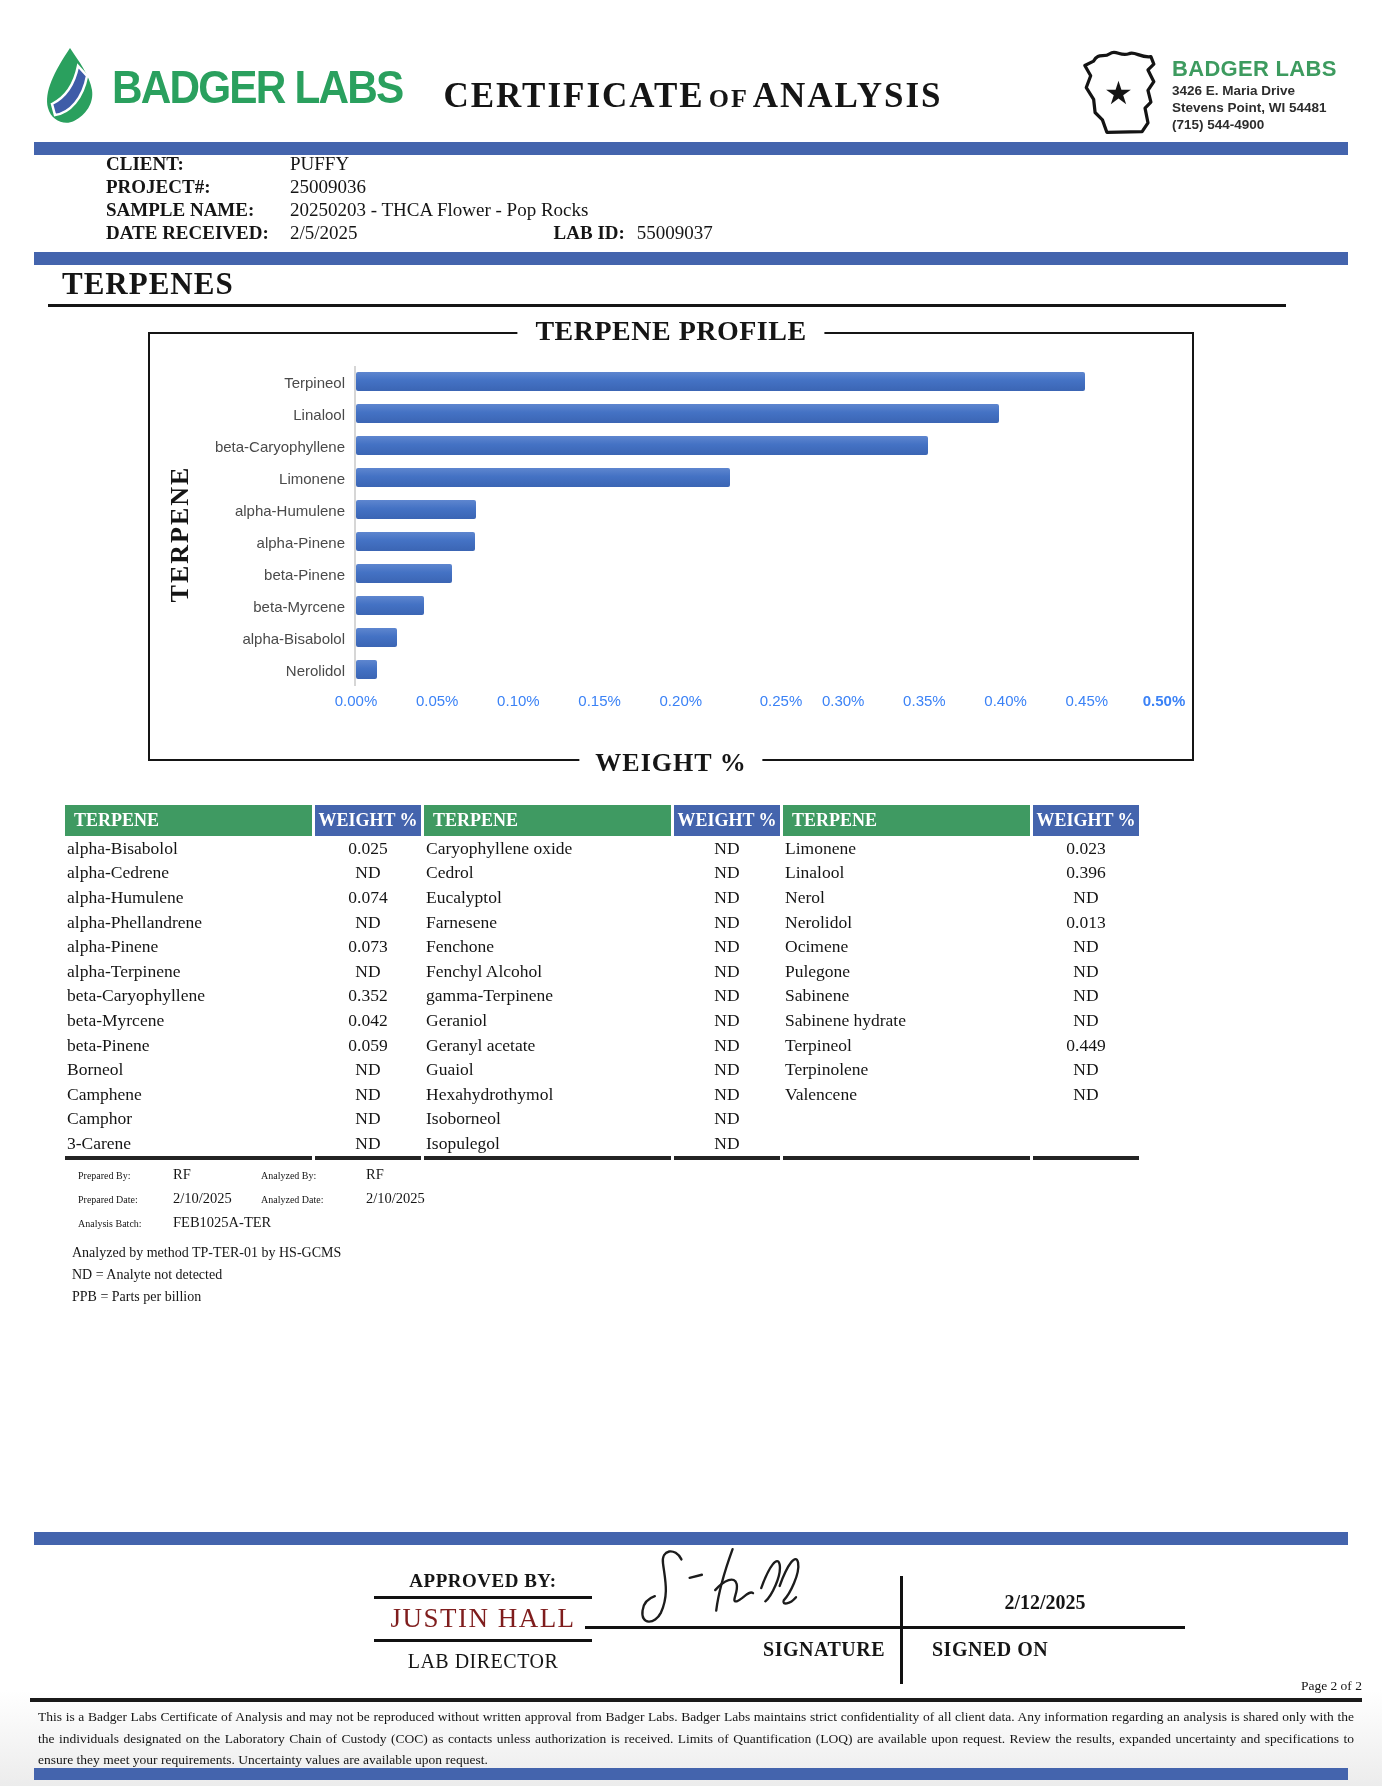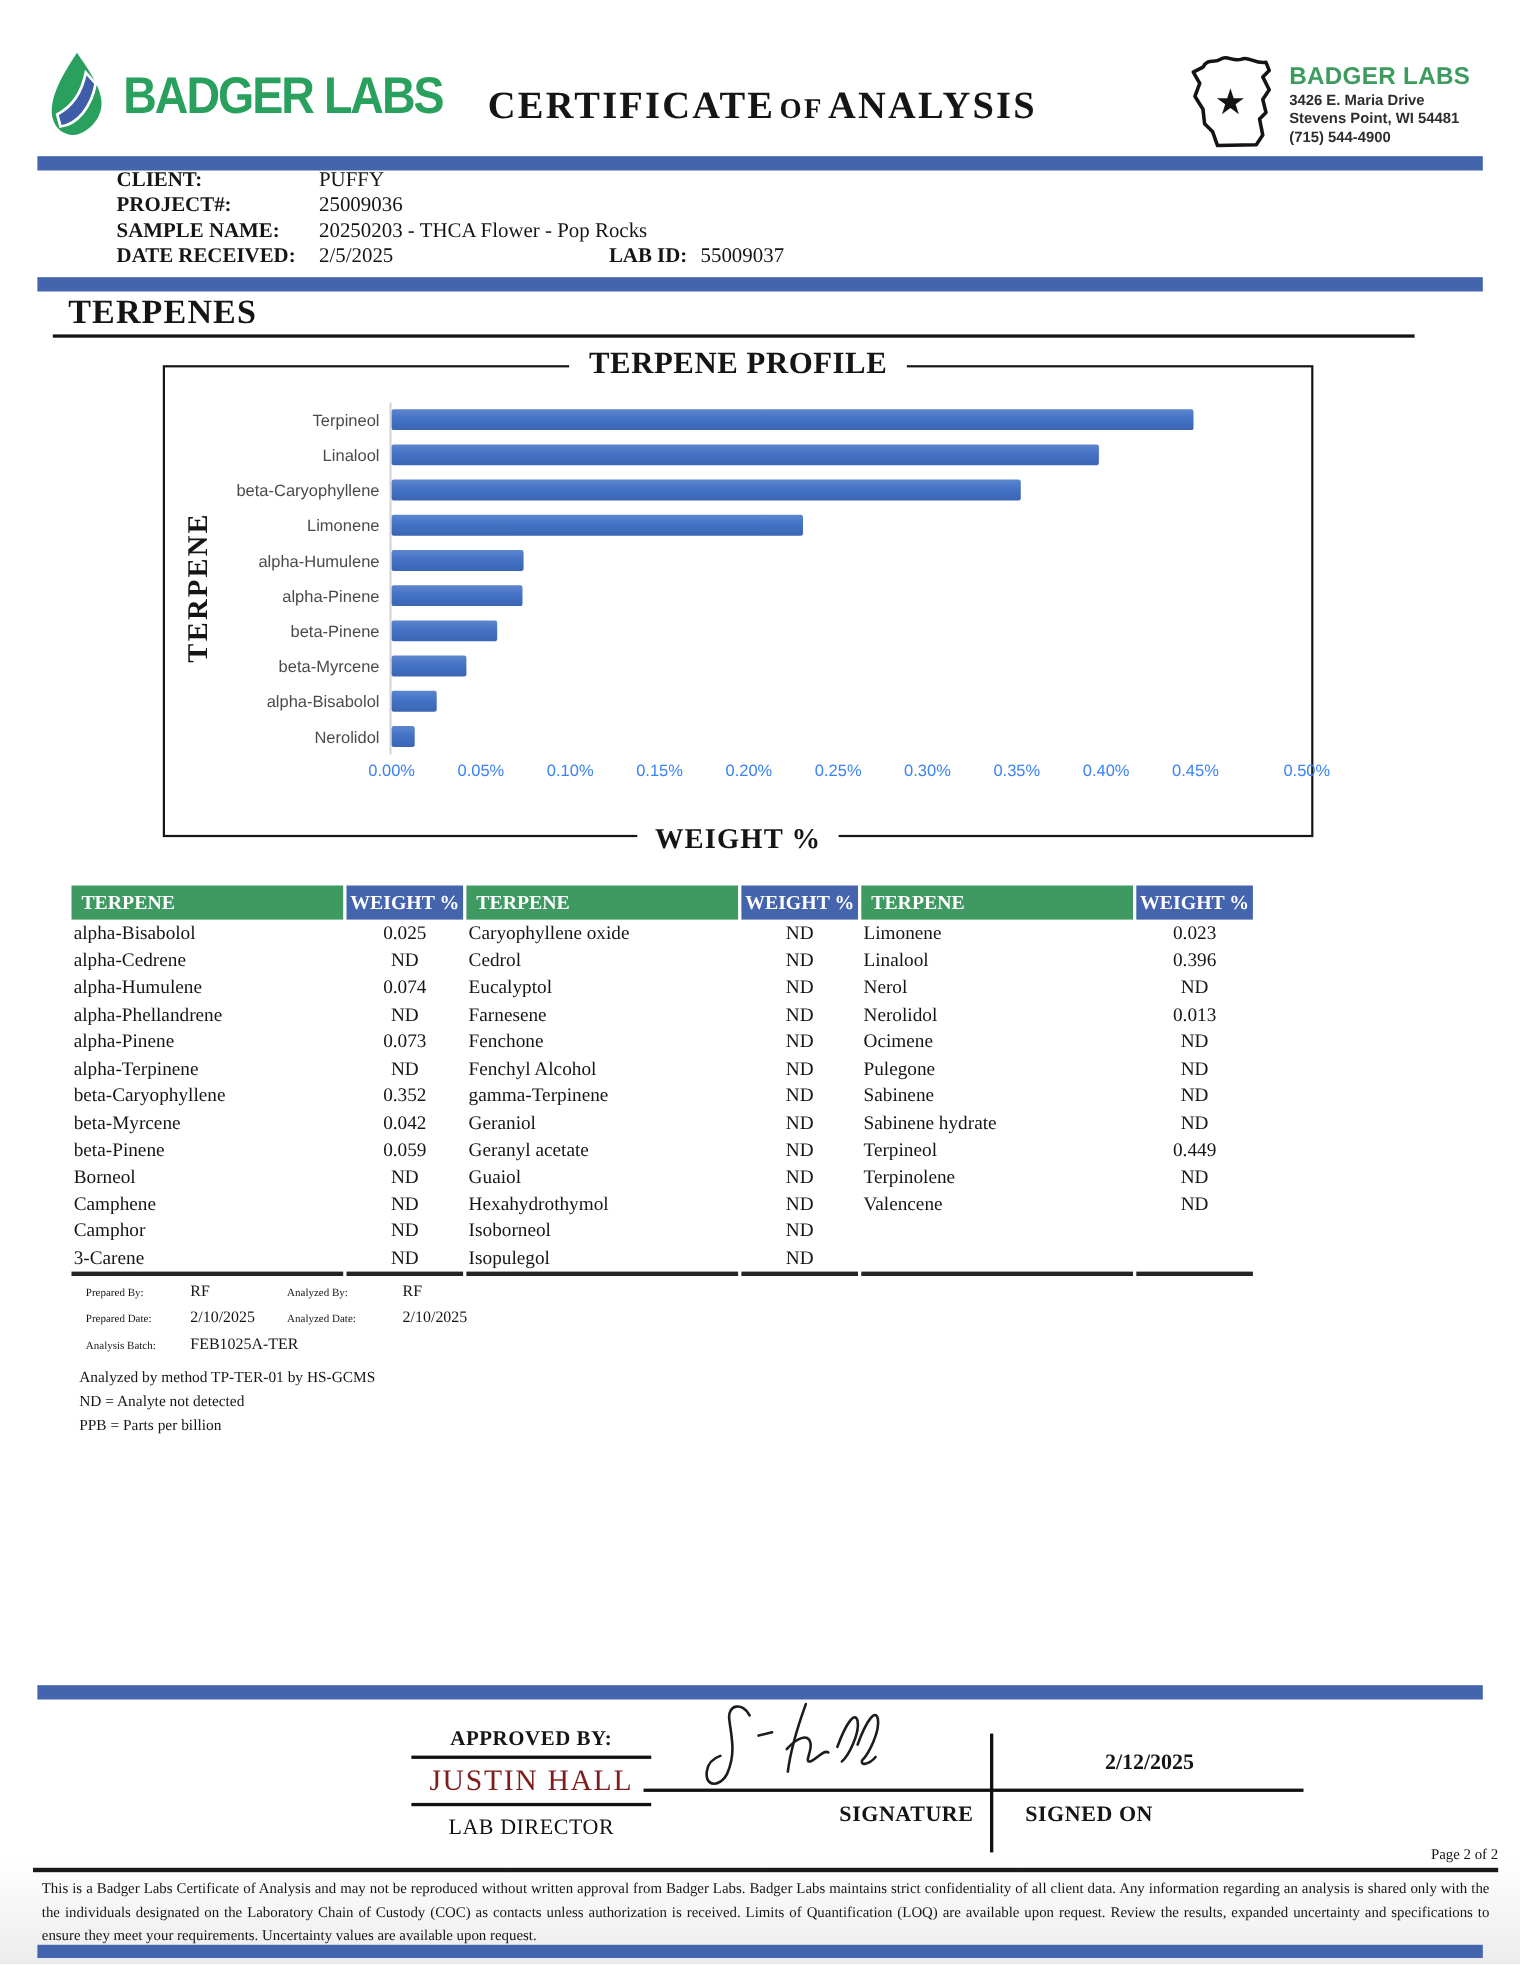--- a/index.html
+++ b/index.html
@@ -198,26 +198,26 @@
             <div class="bar" style="width: 21.1px;"></div>
           </div>
         </div>
       </div>
     <div class="xaxis">
         <span class="xtick" style="left: 0px;">0.00%</span>
         <span class="xtick" style="left: 81.2px;">0.05%</span>
         <span class="xtick" style="left: 162.4px;">0.10%</span>
         <span class="xtick" style="left: 243.6px;">0.15%</span>
         <span class="xtick" style="left: 324.8px;">0.20%</span>
-        <span class="xtick" style="left: 406px;">0.25%</span>
+        <span class="xtick" style="left: 425px;">0.25%</span>
         <span class="xtick" style="left: 487.2px;">0.30%</span>
         <span class="xtick" style="left: 568.4px;">0.35%</span>
         <span class="xtick" style="left: 649.6px;">0.40%</span>
         <span class="xtick" style="left: 730.8px;">0.45%</span>
-        <span class="xtick" style="left: 832px;">0.50%</span>
+        <span class="xtick" style="left: 808px; font-weight: bold;">0.50%</span>
       </div>
     <div class="chart-xtitle">WEIGHT %</div>
   </div>
 
   <table class="tt">
     <thead>
         <tr>
           <th class="t">TERPENE</th>
           <th class="w">WEIGHT %</th>
           <th class="t">TERPENE</th>

